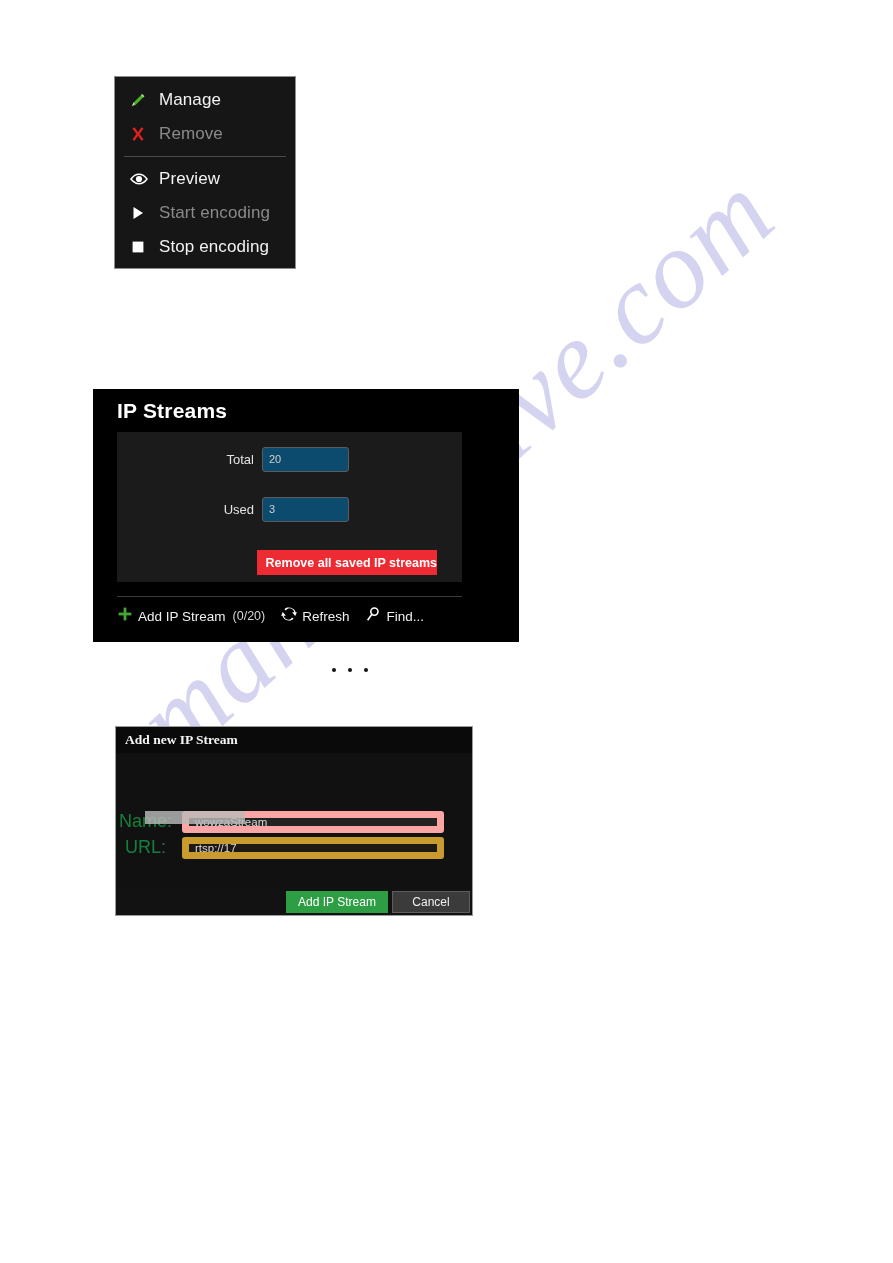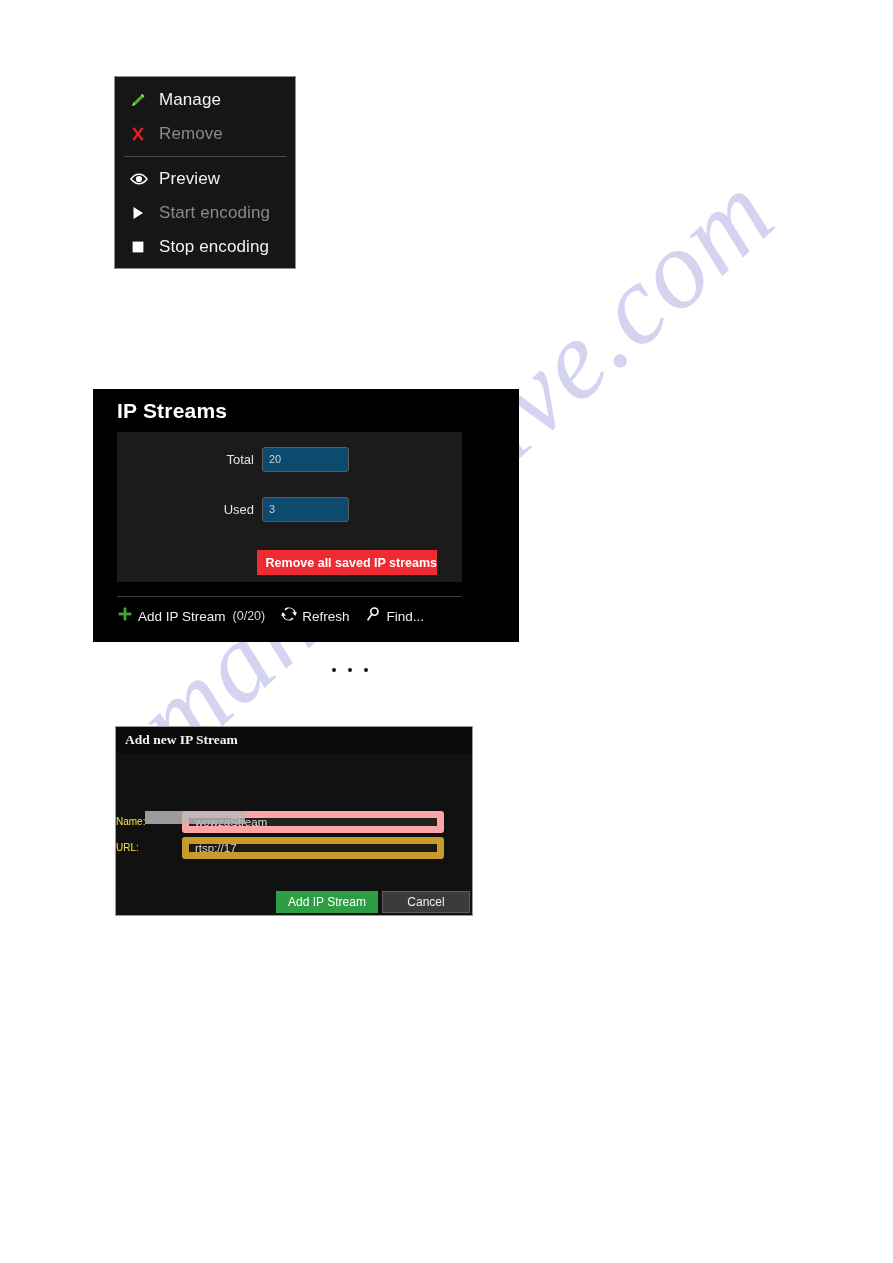--- a/index.html
+++ b/index.html
@@ -232,24 +232,24 @@
   .dlg-row {
     position: absolute;
     left: 0;
     width: 345px;
     height: 23px;
     display: flex;
     align-items: center;
   }
   .dlg-label {
     width: 66px;
-    text-align: left;
+    text-align: center;
     padding-right: 7px;
-    font-size: 10px;
-    color: #fde047;
+    font-size: 18px;
+    color: #15803d;
     box-sizing: border-box;
   }
   .dlg-input {
     width: 262px;
     height: 22px;
     background: #232323;
     border: 7px solid #fca5a5;
     border-radius: 3px;
     color: #d8d8d8;
     font-size: 11.5px;
@@ -292,21 +292,21 @@
     background: #2e9e45;
     border: none;
     color: #ffffff;
     font-size: 12px;
     font-family: "Liberation Sans", sans-serif;
     cursor: pointer;
     padding: 0;
     margin-right: 4px;
   }
   #cancel-button {
-    width: 88px;
+    width: 78px;
     height: 22px;
     background: #3b3b3b;
     border: 1px solid #5e5e5e;
     color: #f0f0f0;
     font-size: 12px;
     font-family: "Liberation Sans", sans-serif;
     cursor: pointer;
     padding: 0;
     box-sizing: border-box;
   }

